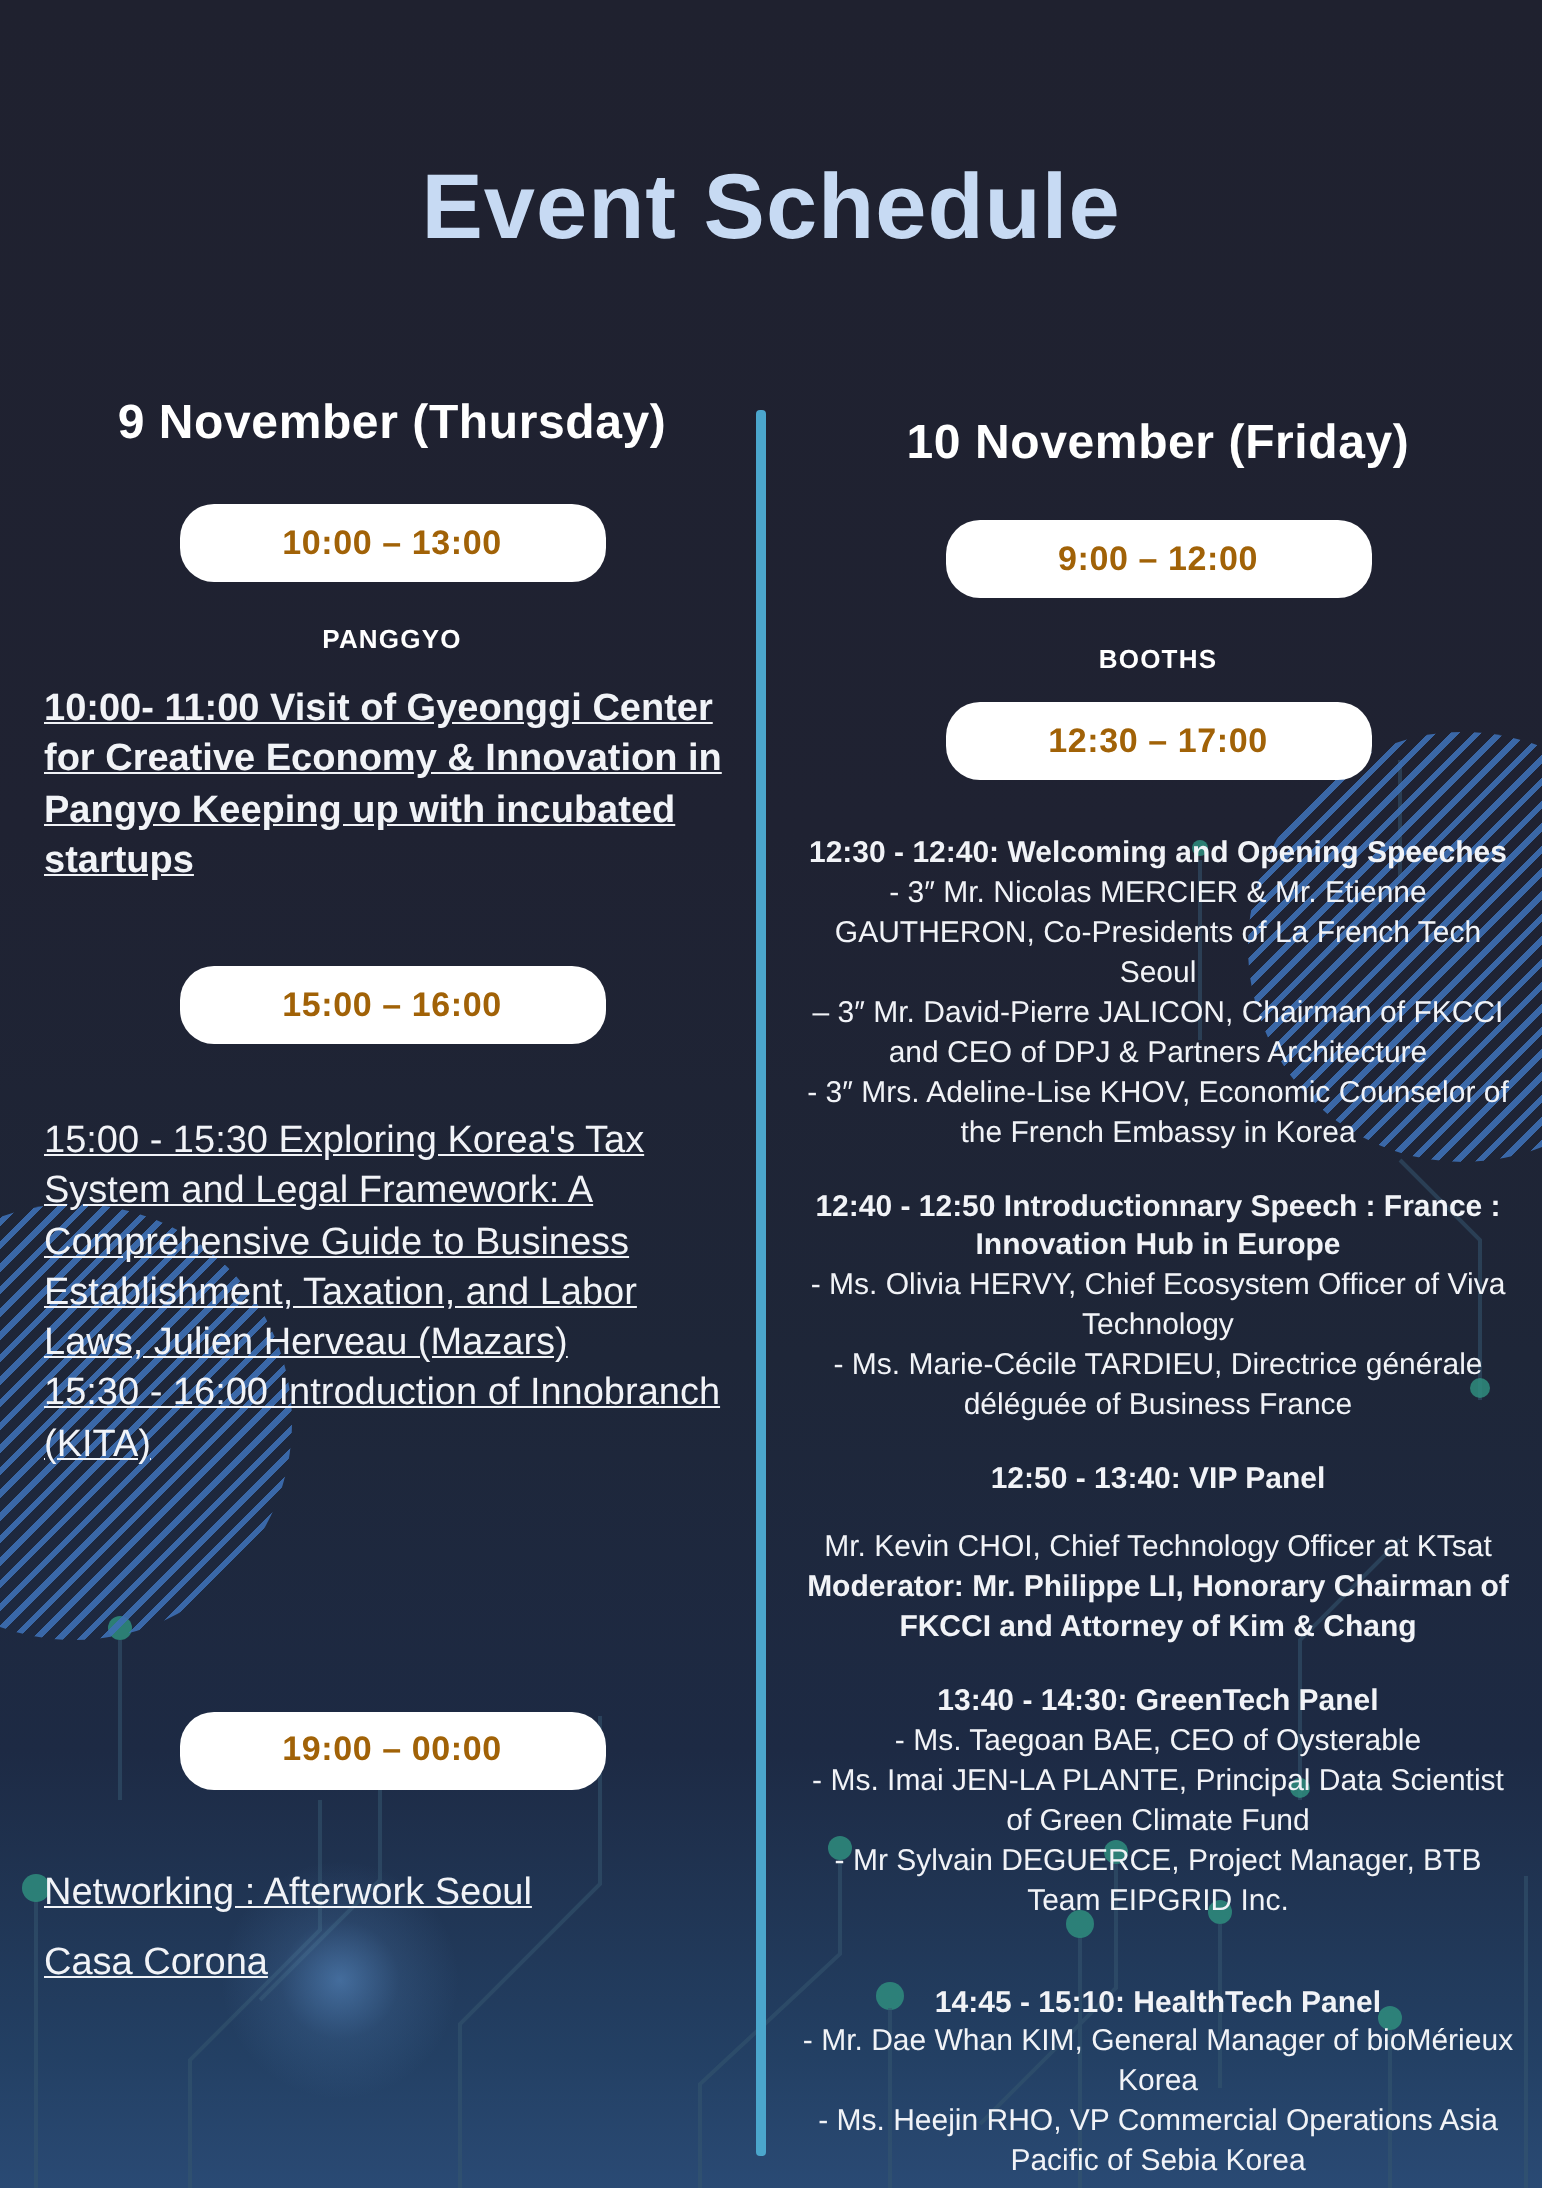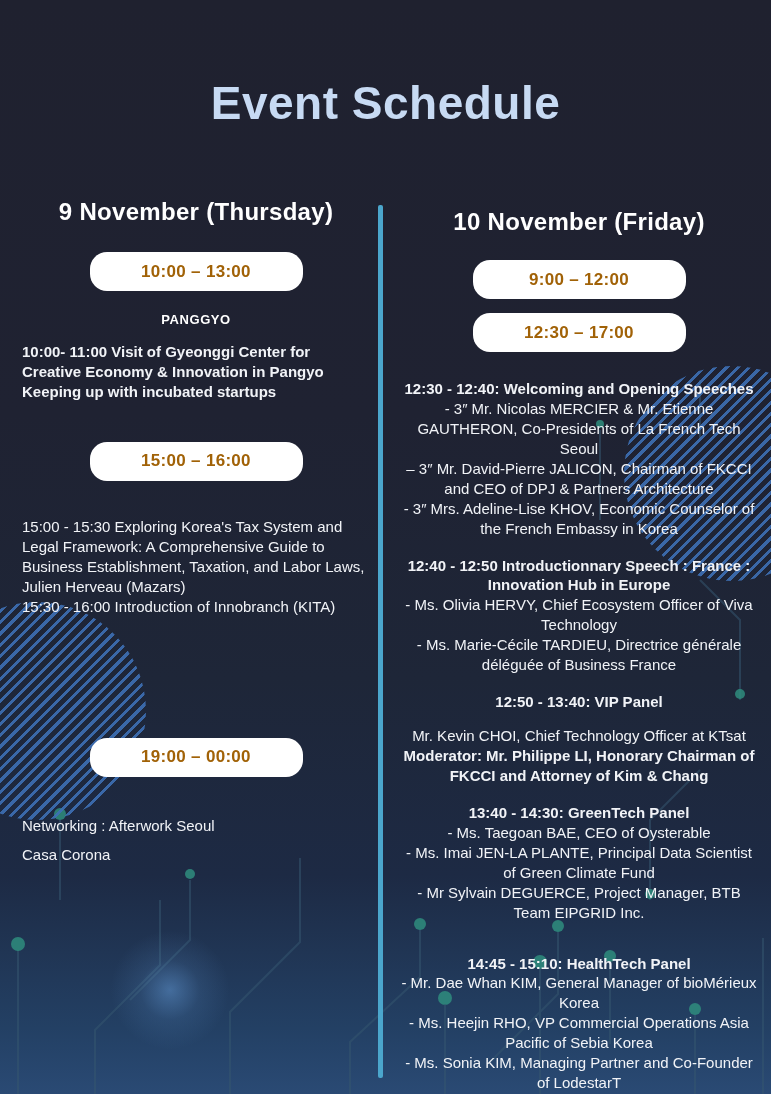--- a/index.html
+++ b/index.html
@@ -30,21 +30,21 @@
   .divider{width:5px;height:873px;margin-top:13px;background:#4ba6cc;border-radius:2px;flex:0 0 auto;}
   .col.right{flex:1;padding:0 12px 0 16px;}
   h2.day-header{margin:6px 0 0;text-align:center;font-size:24px;font-weight:bold;color:#ffffff;letter-spacing:.3px;}
   .col.right h2.day-header{margin-top:16px;}
   .pill{
     width:213px;height:39px;margin:26px auto 0;background:#ffffff;border-radius:17px;
     color:#a16207;font-weight:bold;font-size:17px;
     display:flex;align-items:center;justify-content:center;letter-spacing:.3px;
   }
   .loc-label{margin-top:21px;text-align:center;font-size:13px;font-weight:bold;letter-spacing:.6px;color:#ffffff;}
-  .body-text{font-size:15px;line-height:1.33;margin:0;}
+  .body-text{font-size:19px;line-height:1.33;margin:0;text-decoration:underline;}
   .bold{font-weight:bold;}
   .col.left .para1{margin-top:15px;}
   .col.left .pill2{margin-top:40px;}
   .col.left .para2{margin-top:36px;}
   .col.left .pill3{margin-top:121px;}
   .col.left .networking{margin-top:39px;}
   .col.left .venue{margin-top:10px;}
   .col.right .pill1{margin-top:24px;}
   .col.right .booths{margin-top:23px;}
   .col.right .pill2{margin-top:14px;}
@@ -117,20 +117,21 @@
       <div class="pill pill3">19:00 – 00:00</div>
       <p class="body-text networking">Networking : Afterwork Seoul</p>
       <p class="body-text venue">Casa Corona</p>
     </div>
 
     <div class="divider"></div>
 
     <div class="col right">
       <h2 class="day-header">10 November (Friday)</h2>
       <div class="pill pill1">9:00 – 12:00</div>
+      <div class="loc-label booths">BOOTHS</div>
       <div class="pill pill2">12:30 – 17:00</div>
 
       <div class="sections">
 
         <div class="section">
           <div class="line bold">12:30 - 12:40: Welcoming and Opening Speeches</div>
           <div class="line">- 3″ Mr. Nicolas MERCIER &amp; Mr. Etienne GAUTHERON, Co-Presidents of La French Tech Seoul</div>
           <div class="line">– 3″ Mr. David-Pierre JALICON, Chairman of FKCCI and CEO of DPJ &amp; Partners Architecture</div>
           <div class="line">- 3″ Mrs. Adeline-Lise KHOV, Economic Counselor of the French Embassy in Korea</div>
         </div>

